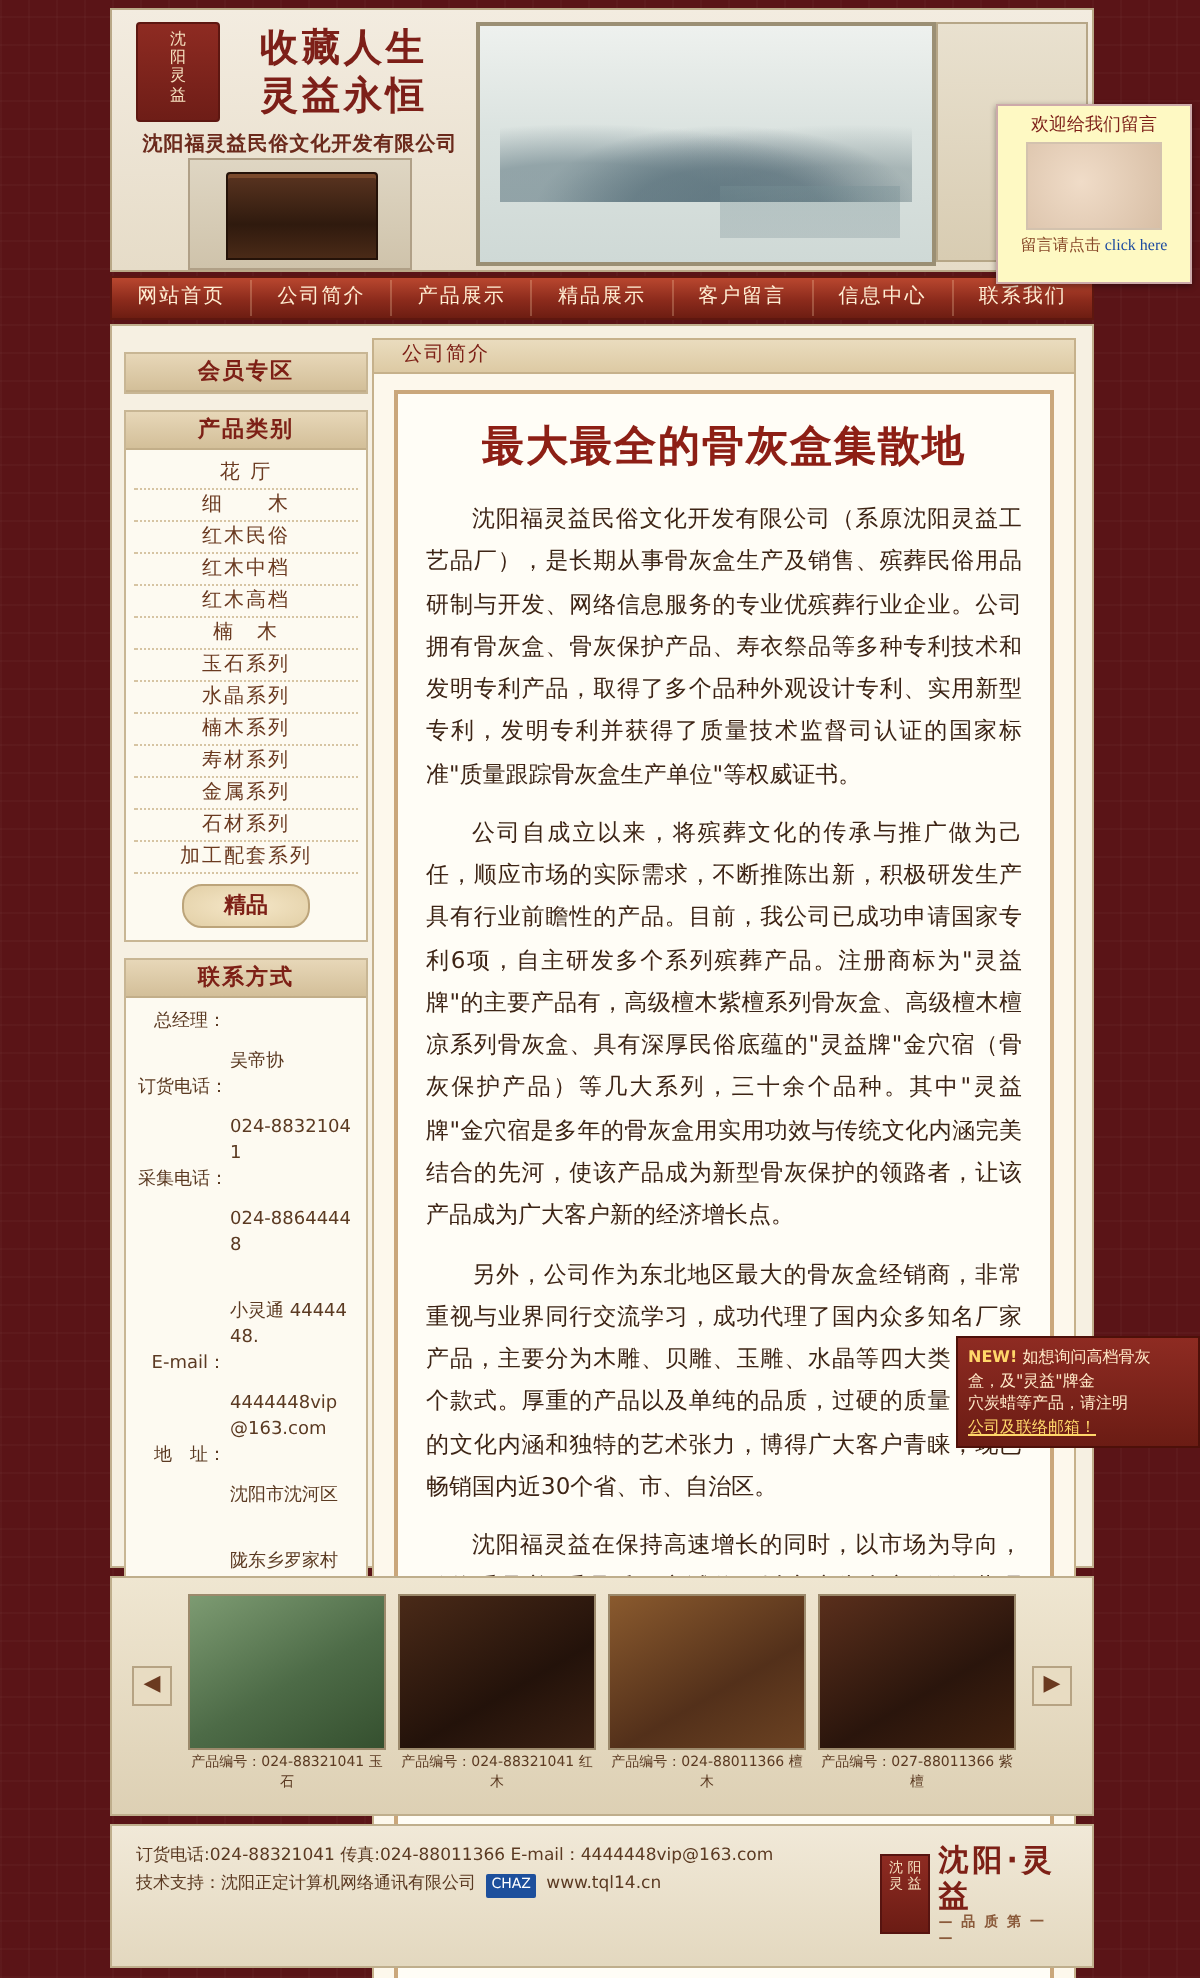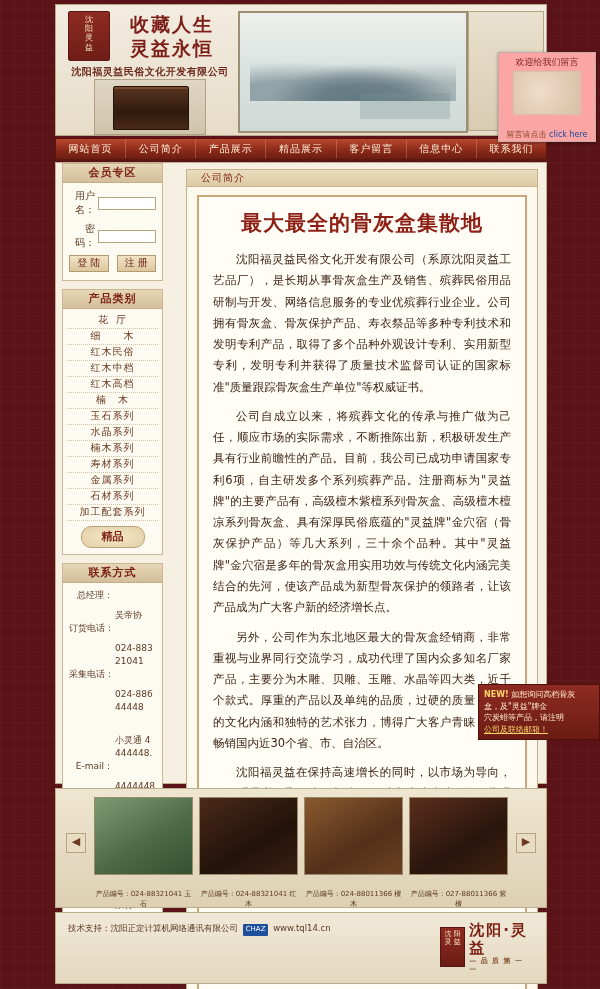--- a/index.html
+++ b/index.html
@@ -71,33 +71,33 @@
     content:"";position:absolute;left:120px;top:80px;width:90px;height:26px;
     background:linear-gradient(180deg,rgba(120,145,150,0.35),rgba(80,105,115,0.2));
   }
   .hdr-right{
     position:absolute;left:412px;top:6px;width:74px;height:118px;
     background:linear-gradient(180deg,#e9e1cf,#d8ccb2);
     border:1px solid #b6a687;
   }
   .msg-panel{
     position:absolute;left:498px;top:52px;width:96px;height:88px;
-    background:#fca5a5;border:1px solid #caa;box-shadow:0 1px 3px rgba(0,0,0,.4);
+    background:#fef9c3;border:1px solid #caa;box-shadow:0 1px 3px rgba(0,0,0,.4);
     z-index:30;
   }
   .msg-title{
     font-size:9px;color:#7d1f18;text-align:center;padding:3px 0 2px;
   }
   .msg-pic{
     margin:0 auto;width:66px;height:42px;
     background:radial-gradient(circle at 40% 45%,#f0dcc8,#d8bfa6);
     border:1px solid #d3c2ae;
   }
   .msg-foot{
-    font-size:8px;color:#8a4b2b;text-align:center;line-height:1.3;padding-top:15px;
+    font-size:8px;color:#8a4b2b;text-align:center;line-height:1.3;padding-top:3px;font-family:Liberation Serif, serif;
   }
   .msg-foot .eng{color:#1a49a0;}
 
   
   .nav{
     position:absolute;left:55px;top:138px;width:490px;height:20px;
     background:linear-gradient(180deg,#b9472f,#8c2b1c 55%,#6d1d12);
     border:1px solid #5e170f;
     display:flex;align-items:center;
   }
@@ -106,21 +106,21 @@
     border-right:1px solid rgba(255,220,180,.25);line-height:18px;
     letter-spacing:1px;cursor:pointer;
   }
   .nav-item:last-child{border-right:none;}
 
   
   .content{
     position:absolute;left:55px;top:162px;width:490px;height:620px;
     background:#f6f0e2;border:1px solid #c0ae8d;
   }
-  .left-col{position:absolute;left:6px;top:0;width:101px;}
+  .left-col{position:absolute;left:6px;top:13px;width:122px;}
   .right-col{position:absolute;left:130px;top:6px;width:352px;}
 
   .panel{
     background:#fdfaf1;border:1px solid #c8b694;margin-bottom:8px;
   }
   .panel-head{
     height:18px;line-height:18px;text-align:center;
     background:linear-gradient(180deg,#e7d7b8,#d3bf99);
     border-bottom:1px solid #c2ae89;
     font-size:11px;font-weight:bold;color:#7d2016;letter-spacing:1px;
@@ -134,21 +134,21 @@
   }
   .btn-row{display:flex;justify-content:center;gap:8px;margin-top:4px;}
   .mini-btn{
     width:40px;height:15px;line-height:14px;text-align:center;font-size:10px;
     color:#6c2317;background:linear-gradient(180deg,#f2e3c6,#dcc79e);
     border:1px solid #b49a71;cursor:pointer;
   }
   .cat-list{list-style:none;margin:0;padding:0;}
   .cat-list li{
     height:15px;line-height:15px;text-align:center;font-size:10px;color:#6b3a20;
-    border-bottom:1px dotted #d6c4a3;cursor:pointer;letter-spacing:1px;font-family:Liberation Mono, monospace;
+    border-bottom:1px dotted #d6c4a3;cursor:pointer;letter-spacing:1px;
   }
   .cat-badge{
     margin:5px auto 0;width:62px;height:20px;line-height:20px;text-align:center;
     font-size:11px;color:#7d2016;font-weight:bold;
     background:radial-gradient(ellipse at 50% 50%,#f5e7c8,#e2cfa6);
     border:1px solid #bca47a;border-radius:10px;
   }
   .contact{font-size:9px;color:#5b3a22;line-height:1.45;}
   .contact div{display:flex;}
   .contact .k{width:44px;text-align:right;padding-right:2px;white-space:nowrap;}
@@ -174,21 +174,21 @@
   .art-p{
     font-size:11.5px;line-height:1.85;color:#3d2415;text-indent:2em;margin:0 0 8px;
     text-align:justify;
   }
 
   
   .notice{
     position:absolute;right:0;top:668px;width:110px;
     background:linear-gradient(180deg,#8e2b22,#6b1c14);
     border:1px solid #4e1009;color:#ffe9c8;font-size:8px;line-height:1.45;
-    padding:4px 5px;z-index:40;margin-top:16px;
+    padding:4px 5px;z-index:40;
   }
   .notice .new{color:#ffd76a;font-weight:bold;}
   .notice .lnk{color:#ffd76a;text-decoration:underline;}
 
   
   .gallery{
     position:absolute;left:55px;top:788px;width:490px;height:118px;
     background:linear-gradient(180deg,#efe6d1,#ddd0b4);
     border:1px solid #bfae8c;
   }
@@ -203,21 +203,21 @@
   .gal-arrow.left{left:10px;}
   .gal-arrow.right{right:10px;}
   .gal-item{flex:1;text-align:center;}
   .gal-thumb{
     width:100%;height:78px;border:1px solid #9c8a6c;box-sizing:border-box;
   }
   .g1{background:linear-gradient(150deg,#7d9b72,#4d6b47 55%,#35502f);}
   .g2{background:linear-gradient(150deg,#4a2a18,#23120a 60%,#3a2012);}
   .g3{background:linear-gradient(150deg,#8a5a2e,#53301a 60%,#6b4222);}
   .g4{background:linear-gradient(150deg,#5a2f1c,#2a150c 60%,#40210f);}
-  .gal-cap{font-size:7px;color:#5b3a22;padding-top:14px;letter-spacing:0;}
+  .gal-cap{font-size:7px;color:#5b3a22;padding-top:1px;letter-spacing:0;}
 
   
   .footer{
     position:absolute;left:55px;top:912px;width:490px;height:70px;
     background:linear-gradient(180deg,#f1e9d8,#e3d8bf);
     border:1px solid #bfae8c;
   }
   .foot-text{
     position:absolute;left:12px;top:8px;width:360px;
     font-size:8.5px;color:#5b3a22;line-height:1.7;
@@ -281,34 +281,20 @@
     <div class="nav-item">信息中心</div>
     <div class="nav-item">联系我们</div>
   </div>
 
   <div class="content">
 
     <div class="left-col">
 
       <div class="panel">
         <div class="panel-head">会员专区</div>
-        <div class="panel-body">
-          <div class="frow">
-            <label>用户名：</label>
-            <input type="text" placeholder="" style="">
-          </div>
-          <div class="frow">
-            <label>密　码：</label>
-            <input type="password" placeholder="" style="">
-          </div>
-          <div class="btn-row">
-            <div class="mini-btn">登 陆</div>
-            <div class="mini-btn">注 册</div>
-          </div>
-        </div>
       </div>
 
       <div class="panel">
         <div class="panel-head">产品类别</div>
         <div class="panel-body" style="padding:4px 4px 6px;">
           <ul class="cat-list">
             <li>花 厅</li>
             <li>细　　木</li>
             <li>红木民俗</li>
             <li>红木中档</li>
@@ -411,20 +397,21 @@
       </div>
       <div class="gal-item">
         <div class="gal-thumb g4"></div>
         <div class="gal-cap">产品编号：027-88011366  紫檀</div>
       </div>
     </div>
   </div>
 
   <div class="footer">
     <div class="foot-text">
+      <div class="row">订货电话:024-88321041  传真:024-88011366  E-mail：4444448vip@163.com</div>
       <div class="row">
         <span>技术支持：沈阳正定计算机网络通讯有限公司</span>
         <span class="chaz">CHAZ</span>
         <span>www.tql14.cn</span>
       </div>
     </div>
     <div class="foot-logo">
       <div class="foot-seal">
         <span>沈</span>
         <span>阳</span>

